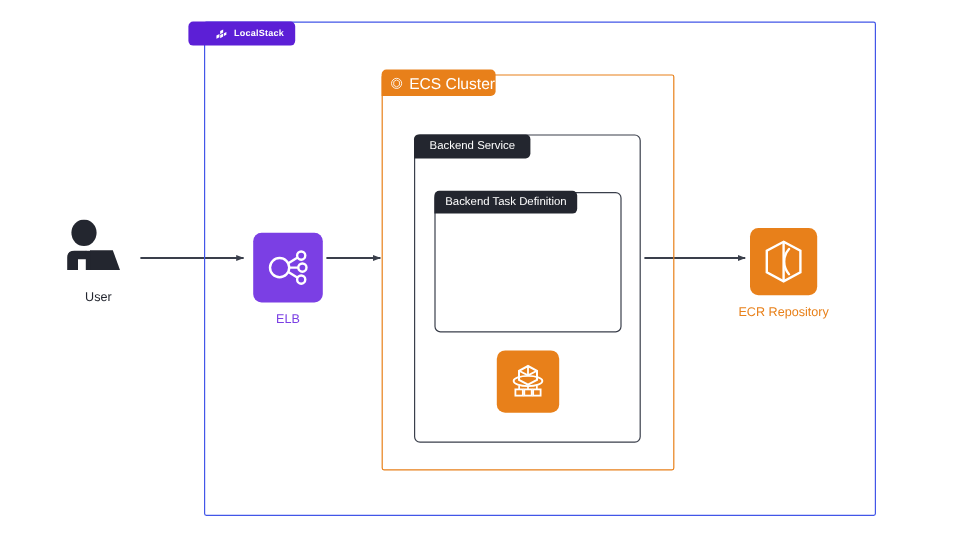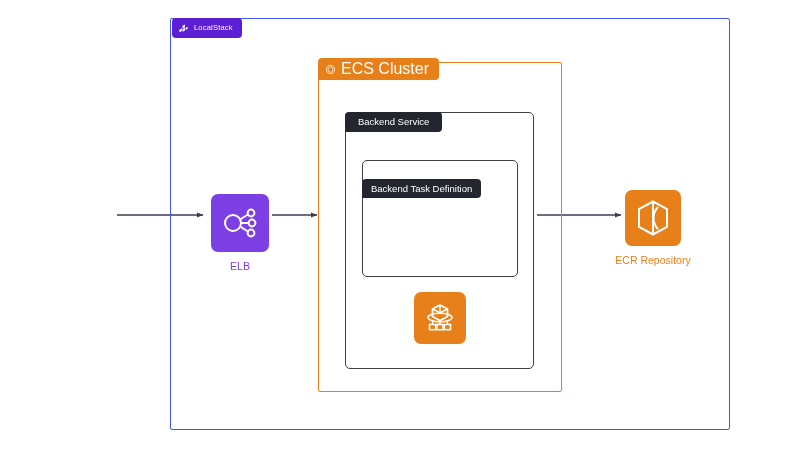--- a/index.html
+++ b/index.html
@@ -41,29 +41,29 @@
   
   #localstack-box {
     left: 170px;
     top: 18px;
     width: 560px;
     height: 412px;
     border: 1.6px solid #4256e8;
     border-radius: 2px;
   }
   #localstack-label {
-    left: 172px;
+    left: 157px;
     top: 18px;
     height: 20px;
-    padding: 0 9px 0 6px;
+    padding: 0 9px 0 22px;
     background: #5c1fd6;
     border-radius: 4px;
     color: #ffffff;
     font-size: 7.5px;
-    font-weight: normal;
+    font-weight: bold;
     letter-spacing: .2px;
   }
   .ls-logo {
     width: 11px;
     height: 11px;
     display: block;
   }
 
   
   #ecs-cluster-box {
@@ -71,25 +71,25 @@
     top: 62px;
     width: 244px;
     height: 330px;
     border: 1.7px solid #e8801a;
     border-radius: 2px;
   }
   #ecs-cluster-label {
     left: 318px;
     top: 58px;
     height: 22px;
-    padding: 0 10px 0 7px;
+    padding: 0 0 0 7px;
     background: #e8801a;
     border-radius: 4px 4px 4px 0;
     color: #ffffff;
-    font-size: 16px;
+    font-size: 13px;
   }
 
   
   #backend-service-box {
     left: 345px;
     top: 112px;
     width: 189px;
     height: 257px;
     border: 1.6px solid #3a3f4b;
     border-radius: 5px;
@@ -116,21 +116,20 @@
   }
   #task-def-label {
     left: 362px;
     top: 159px;
     height: 19px;
     padding: 0 9px;
     background: #23262f;
     border-radius: 4px 4px 4px 0;
     color: #ffffff;
     font-size: 9.5px;
-    margin-top: 20px;
   }
 
   
   .node {
     position: absolute;
     display: flex;
     flex-direction: column;
     align-items: center;
   }
   .node-icon {
@@ -222,20 +221,31 @@
   <div class="group-box" id="backend-service-box"></div>
   <div class="group-label" id="backend-service-label">
     <span>Backend Service</span>
   </div>
 
   <div class="group-box" id="task-def-box"></div>
   <div class="group-label" id="task-def-label">
     <span>Backend Task Definition</span>
   </div>
 
+  <div class="node" id="node-user">
+    <div class="node-icon">
+      <svg width="62" height="48" viewBox="0 0 62 48">
+        <ellipse cx="19" cy="11" rx="10.5" ry="11" fill="#23262f"></ellipse>
+        <path d="M5 42 L5 31.5 Q5 26 11 26 L21 26 L21 33 L14 33 L14 42 Z" fill="#23262f"></path>
+        <path d="M24 25.5 L43 25.5 L49 42 L24 42 Z" fill="#23262f"></path>
+        <rect x="20.5" y="26" width="3.6" height="16" fill="#23262f"></rect>
+      </svg>
+    </div>
+    <div class="node-label">User</div>
+  </div>
 
   <div class="node" id="node-elb">
     <div class="sq-icon">
       <svg width="40" height="40" viewBox="0 0 40 40">
         <circle cx="13" cy="20" r="8" fill="none" stroke="#ffffff" stroke-width="2"></circle>
         <circle cx="31" cy="10" r="3.4" fill="none" stroke="#ffffff" stroke-width="2"></circle>
         <circle cx="32" cy="20" r="3.4" fill="none" stroke="#ffffff" stroke-width="2"></circle>
         <circle cx="31" cy="30" r="3.4" fill="none" stroke="#ffffff" stroke-width="2"></circle>
         <line x1="20" y1="16.5" x2="28" y2="11.5" stroke="#ffffff" stroke-width="2"></line>
         <line x1="21" y1="20" x2="28.6" y2="20" stroke="#ffffff" stroke-width="2"></line>

